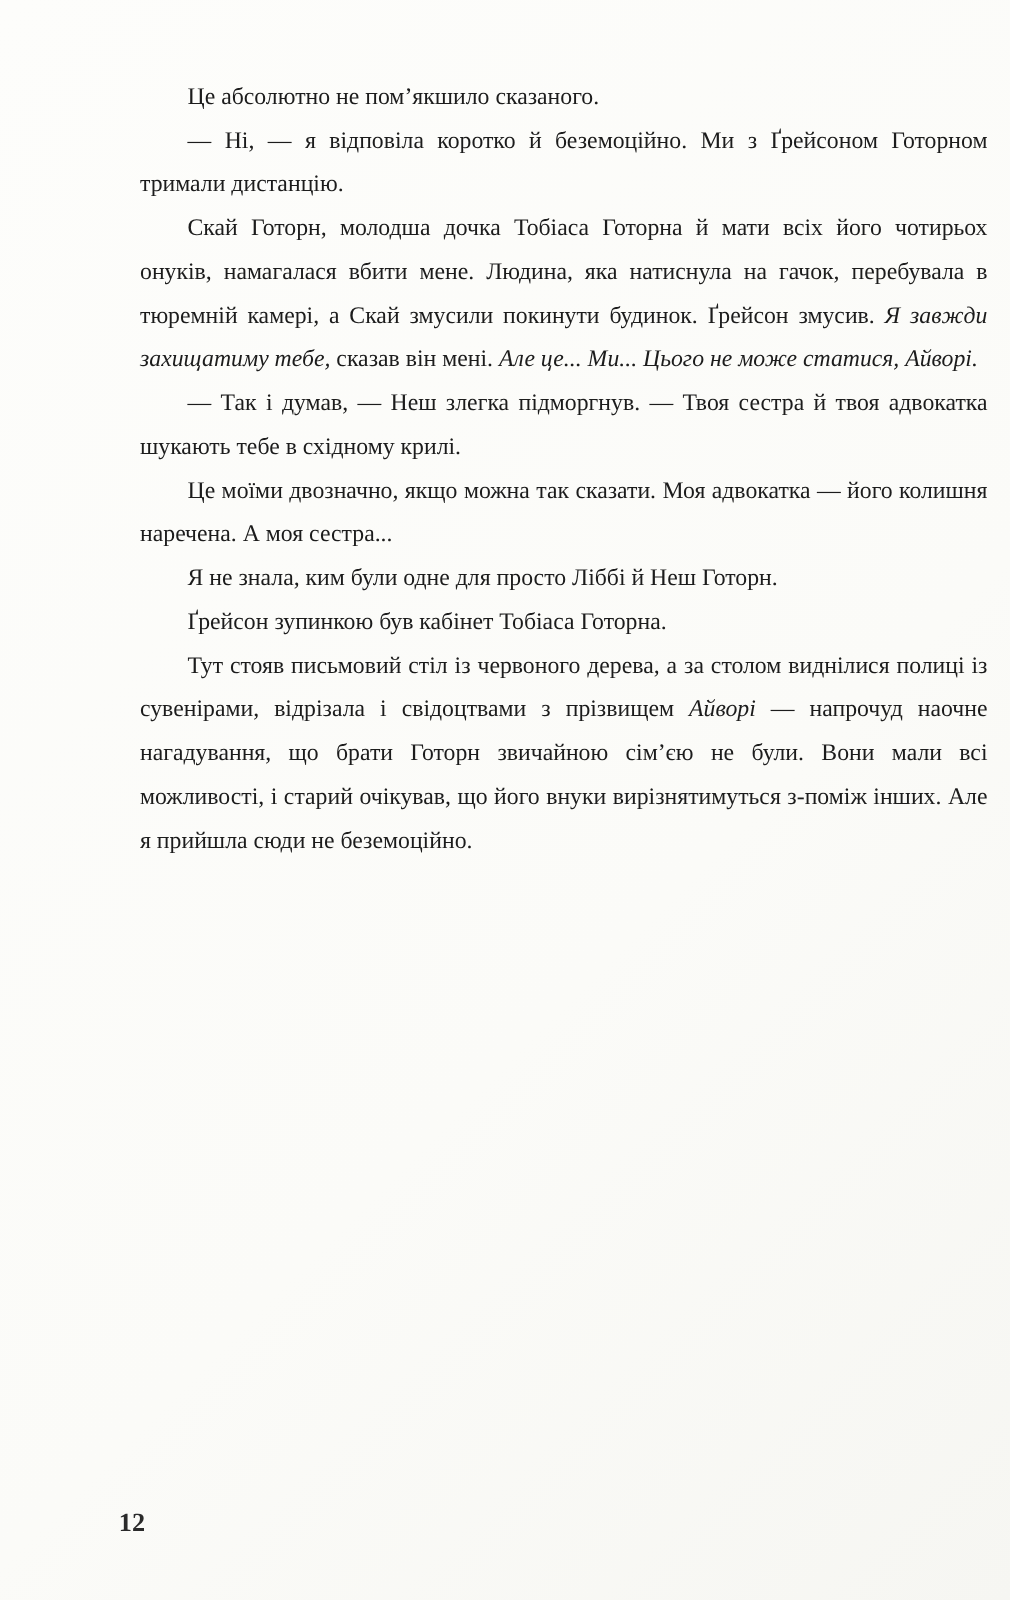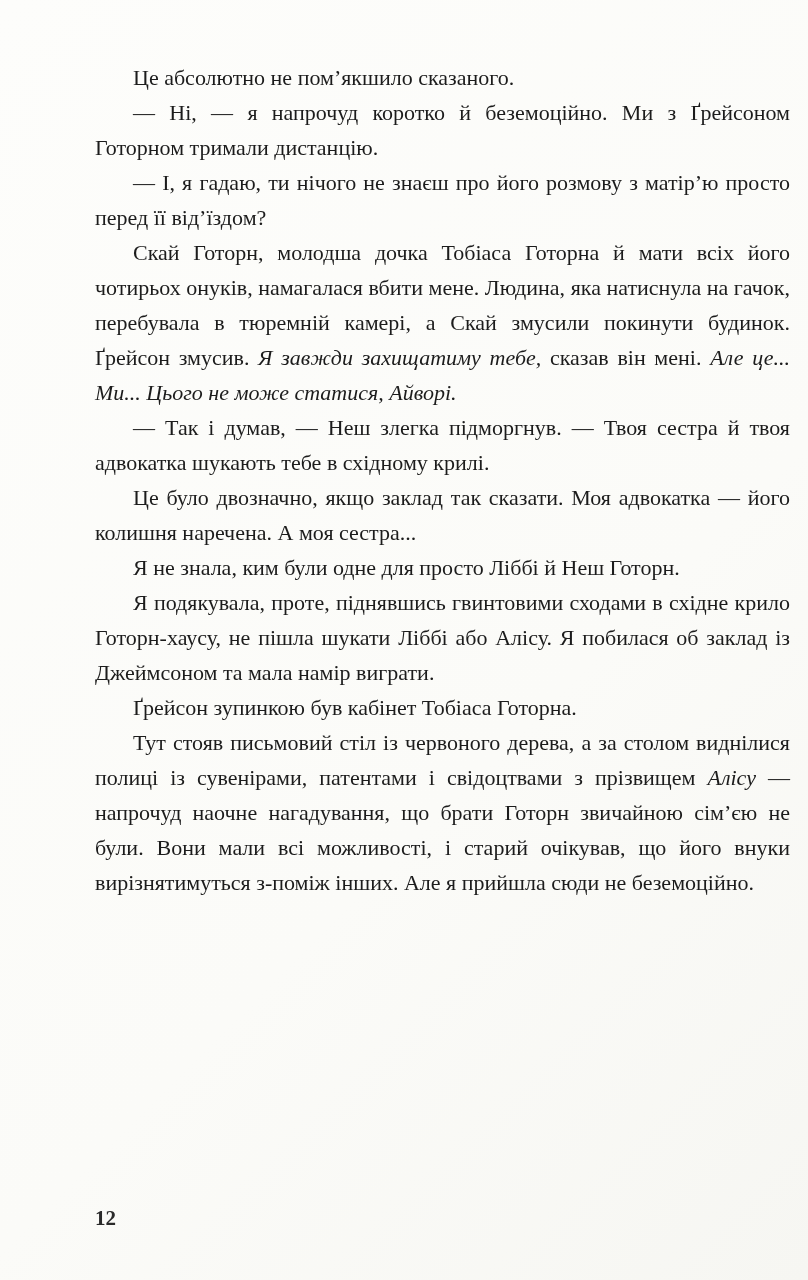--- a/index.html
+++ b/index.html
@@ -14,23 +14,23 @@
     margin: 0 auto;
     background: linear-gradient(135deg, #fdfdfb 0%, #fbfbf8 60%, #f6f6f2 100%);
     box-sizing: border-box;
     overflow: hidden;
     font-family: "Liberation Serif", "DejaVu Serif", serif;
     color: #1c1c1c;
   }
   .page-text {
     position: absolute;
     top: 60px;
-    left: 95px;
+    left: 112px;
     right: 18px;
-    font-size: 22px;
+    font-size: 19px;
     line-height: 35px;
     text-align: justify;
   }
   .page-text p {
     margin: 0;
     padding: 0;
     text-indent: 38px;
   }
   .italic {
     font-style: italic;
@@ -43,24 +43,22 @@
     color: #2a2a2a;
     font-weight: bold;
   }
 </style>
 </head>
 <body>
 
 <div class="book-page">
   <div class="page-text">
       <p><span>Це абсолютно не пом’якшило сказаного.</span></p>
-      <p><span>— Ні, — я напрочуд коротко й беземоційно. Ми з Ґрейсоном Готорном тримали дистанцію.</span></p>
-      <p><span>— І, я гадаю, ти нічого не знаєш про його розмову з матір’ю просто перед її від’їздом?</span></p>
+      <p><span>— Ні, — я відповіла коротко й беземоційно. Ми з Ґрейсоном Готорном тримали дистанцію.</span></p>
       <p><span>Скай Готорн, молодша дочка Тобіаса Готорна й мати всіх його чотирьох онуків, намагалася вбити мене. Людина, яка натиснула на гачок, перебувала в тюремній камері, а Скай змусили покинути будинок. Ґрейсон змусив. </span><span class="italic">Я завжди захищатиму тебе,</span><span> сказав він мені. </span><span class="italic">Але це... Ми... Цього не може статися, Айворі.</span></p>
       <p><span>— Так і думав, — Неш злегка підморгнув. — Твоя сестра й твоя адвокатка шукають тебе в східному крилі.</span></p>
-      <p><span>Це було двозначно, якщо заклад так сказати. Моя адвокатка — його колишня наречена. А моя сестра...</span></p>
+      <p><span>Це моїми двозначно, якщо можна так сказати. Моя адвокатка — його колишня наречена. А моя сестра...</span></p>
       <p><span>Я не знала, ким були одне для просто Ліббі й Неш Готорн.</span></p>
-      <p><span>Я подякувала, проте, піднявшись гвинтовими сходами в східне крило Готорн-хаусу, не пішла шукати Ліббі або Алісу. Я побилася об заклад із Джеймсоном та мала намір виграти.</span></p>
       <p><span>Ґрейсон зупинкою був кабінет Тобіаса Готорна.</span></p>
-      <p><span>Тут стояв письмовий стіл із червоного дерева, а за столом виднілися полиці із сувенірами, патентами і свідоцтвами з прізвищем </span><span class="italic">Алісу</span><span> — напрочуд наочне нагадування, що брати Готорн звичайною сім’єю не були. Вони мали всі можливості, і старий очікував, що його внуки вирізнятимуться з-поміж інших. Але я прийшла сюди не беземоційно.</span></p>
+      <p><span>Тут стояв письмовий стіл із червоного дерева, а за столом виднілися полиці із сувенірами, відрізала і свідоцтвами з прізвищем </span><span class="italic">Айворі</span><span> — напрочуд наочне нагадування, що брати Готорн звичайною сім’єю не були. Вони мали всі можливості, і старий очікував, що його внуки вирізнятимуться з-поміж інших. Але я прийшла сюди не беземоційно.</span></p>
     </div>
   <div class="page-number">12</div>
 </div>
 
 </body></html>

